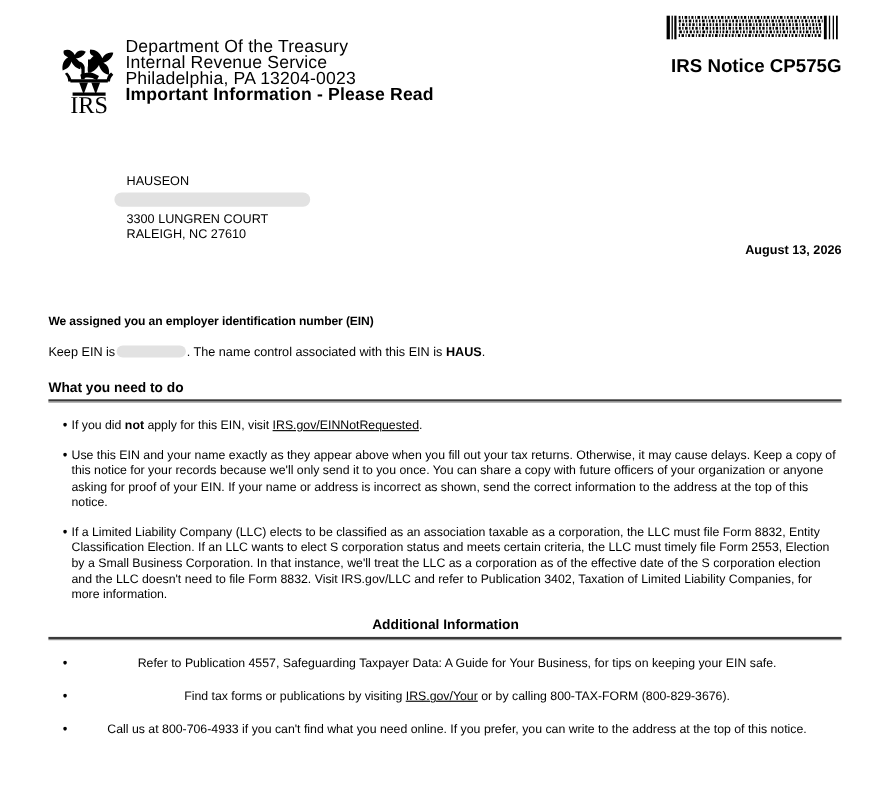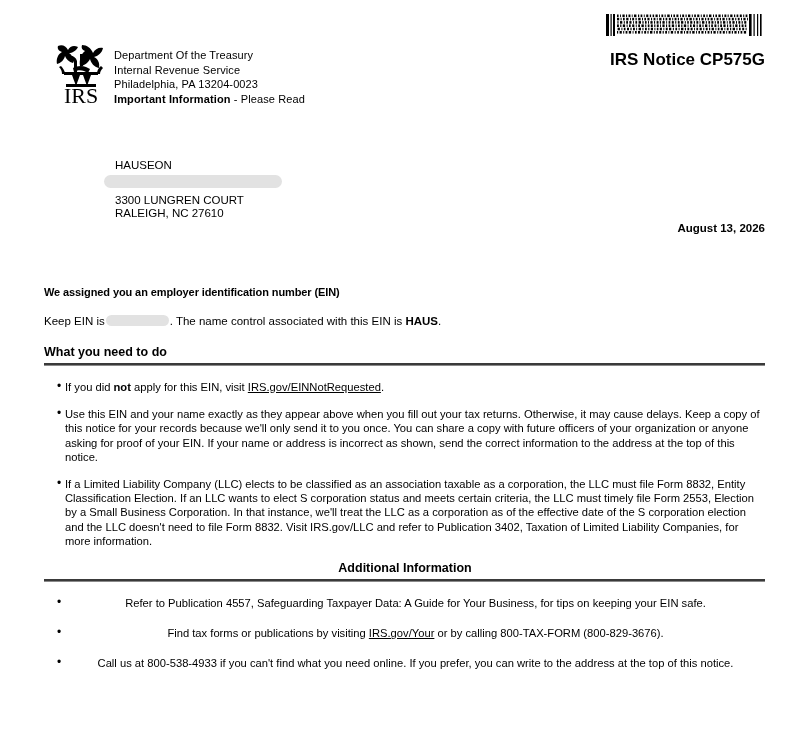--- a/index.html
+++ b/index.html
@@ -34,28 +34,28 @@
     left: 52px;
     top: 42px;
     width: 58px;
     height: 64px;
   }
   .irs-logo svg { display: block; }
 
   .agency-block {
     position: absolute;
     left: 114px;
-    top: 48px;
-    font-size: 11px;
+    top: 36px;
+    font-size: 16px;
     line-height: 14.6px;
     letter-spacing: 0.01em;
   }
   .agency-block .line { white-space: nowrap; }
   .agency-block .important { font-weight: bold; }
-  .agency-block .important .normal { font-weight: normal; }
+  .agency-block .important .normal { font-weight: bold; }
 
   
   .barcode-wrap {
     position: absolute;
     right: 46px;
     top: 14px;
     text-align: right;
   }
   .barcode {
     display: block;
@@ -508,18 +508,18 @@
       <li>If a Limited Liability Company (LLC) elects to be classified as an association taxable as a corporation, the LLC must file Form 8832, Entity Classification Election. If an LLC wants to elect S corporation status and meets certain criteria, the LLC must timely file Form 2553, Election by a Small Business Corporation. In that instance, we'll treat the LLC as a corporation as of the effective date of the S corporation election and the LLC doesn't need to file Form 8832. Visit IRS.gov/LLC and refer to Publication 3402, Taxation of Limited Liability Companies, for more information.</li>
     </ul>
 
     <div class="additional-wrap">
       <h2 class="section-title">Additional Information</h2>
       <div class="rule"></div>
 
       <ul class="notice-list">
         <li>Refer to Publication 4557, Safeguarding Taxpayer Data: A Guide for Your Business, for tips on keeping your EIN safe.</li>
         <li><span>Find tax forms or publications by visiting </span><span class="ulink">IRS.gov/Your</span><span> or by calling 800-TAX-FORM (800-829-3676).</span></li>
-        <li>Call us at 800-538-4933 if you can't find what you need online. If you prefer, you can write to the address at the top of this notice.</li>
+        <li>Call us at 800-706-4933 if you can't find what you need online. If you prefer, you can write to the address at the top of this notice.</li>
       </ul>
     </div>
 
   </div>
 </div>
 
 </body></html>

